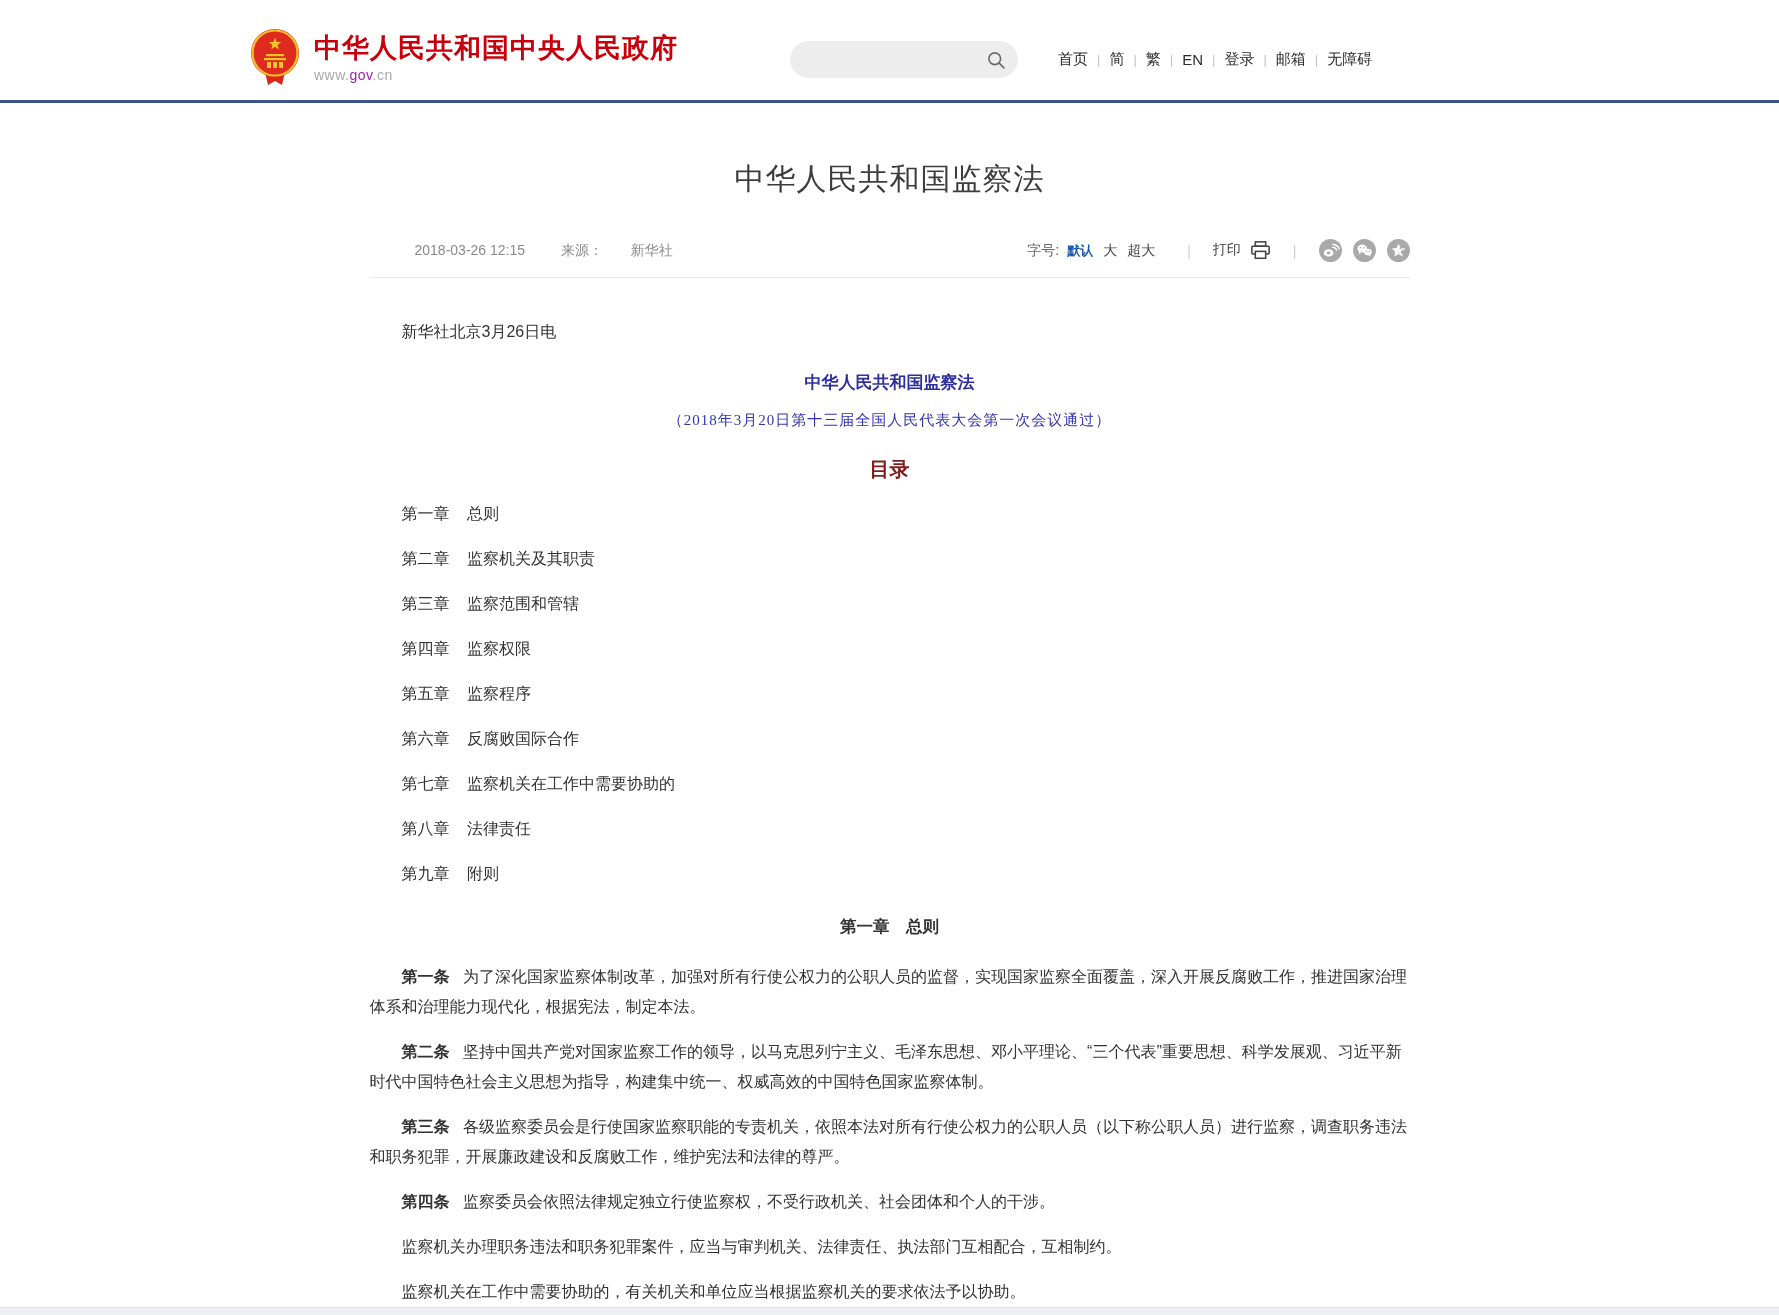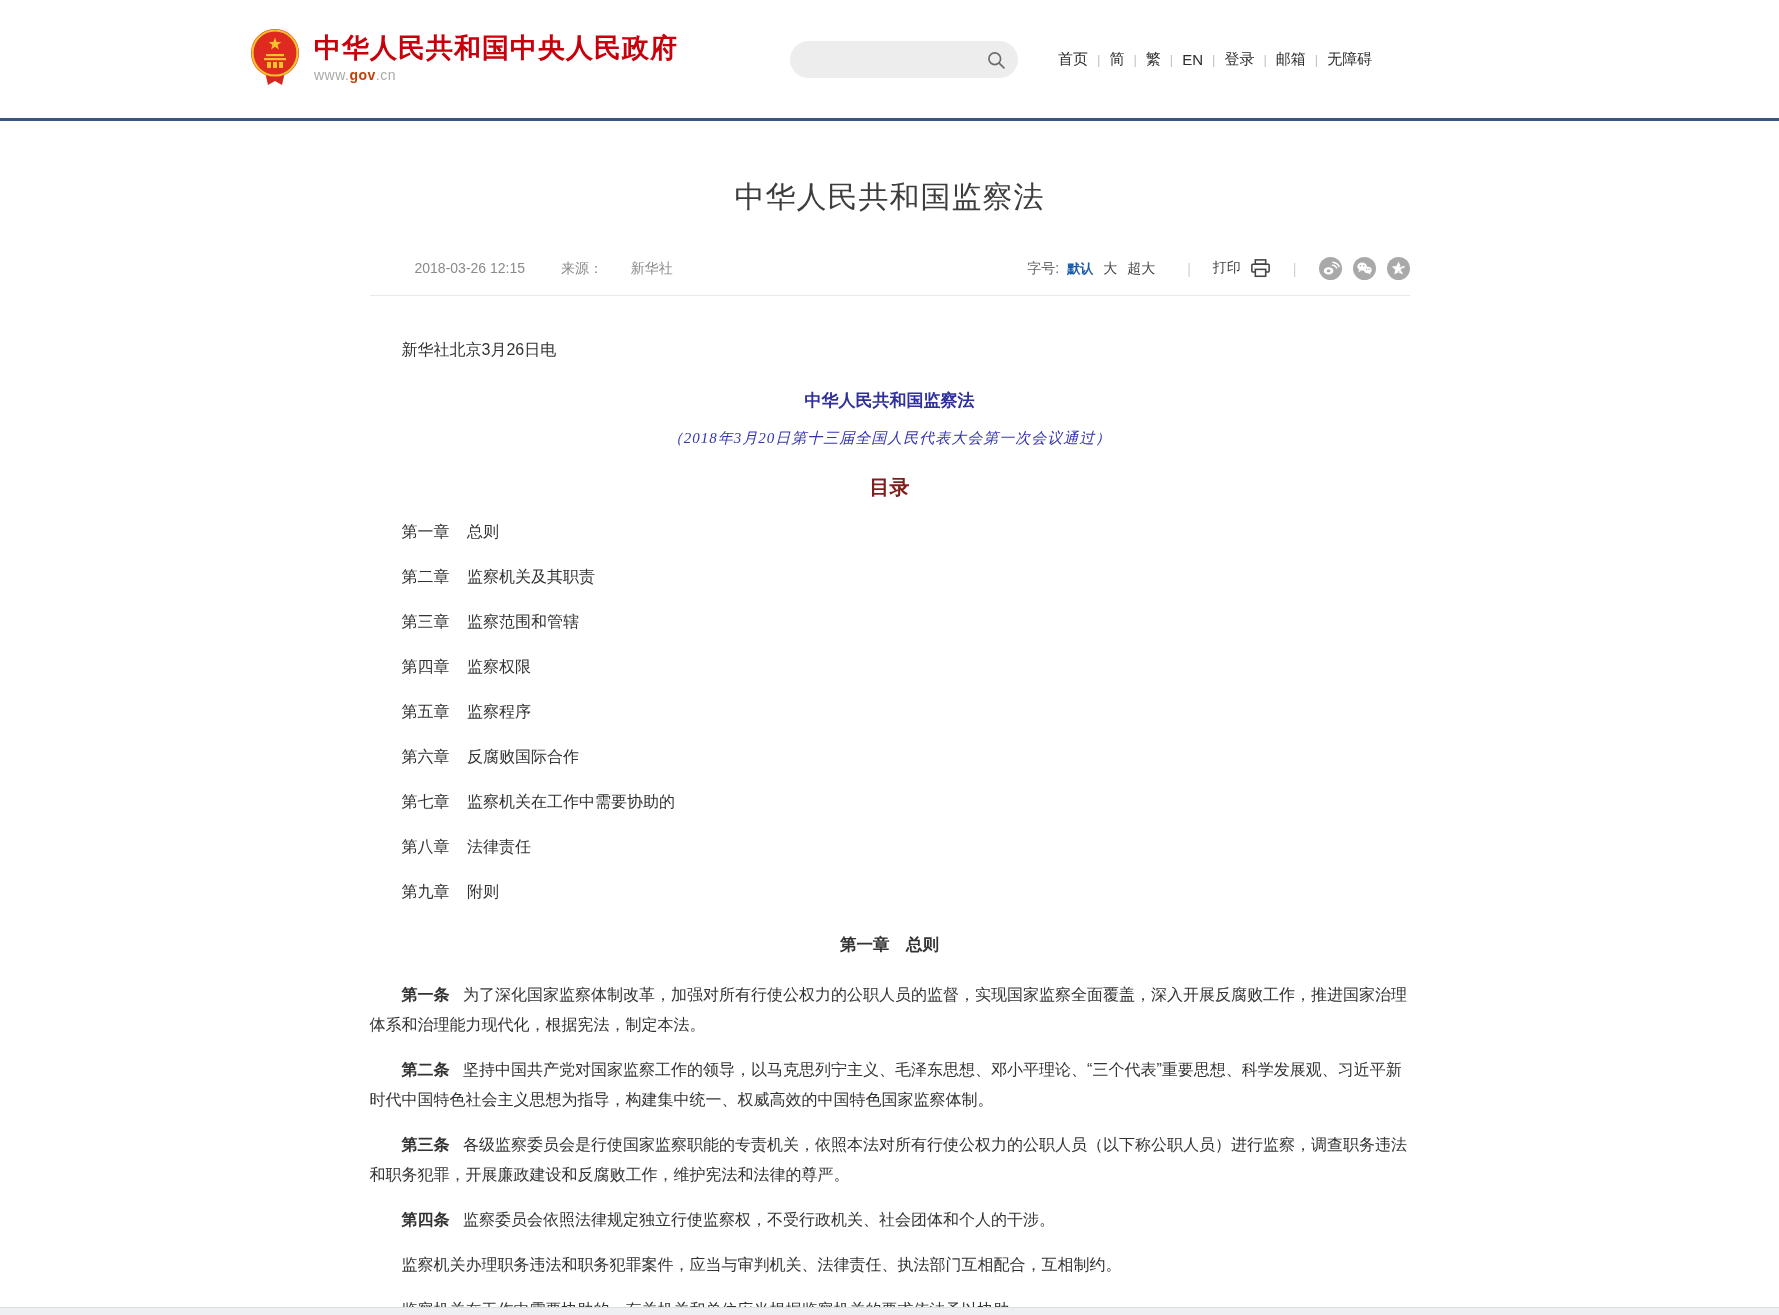--- a/index.html
+++ b/index.html
@@ -4,27 +4,27 @@
 <style>
   * { box-sizing: border-box; }
   html,body { margin:0; padding:0; }
   body {
     width:1779px; height:1315px; position:relative;
     background:#ffffff; font-family:"Liberation Sans", sans-serif;
     color:#333; overflow:hidden;
   }
 
   
-  .site-header { position:relative; height:121px; background:#fff; border-bottom:3px solid #3a5680; }
+  .site-header { position:relative; height:103px; background:#fff; border-bottom:3px solid #3a5680; }
   .logo { position:absolute; left:249px; top:28px; display:flex; align-items:center; gap:13px; cursor:pointer; }
   .emblem { width:52px; height:60px; flex:0 0 auto; }
   .logo-text { display:flex; flex-direction:column; }
   .site-title { font-size:27px; font-weight:bold; color:#c7000b; letter-spacing:1px; line-height:30px; }
   .site-url { font-size:14px; color:#a9a9a9; margin-top:4px; letter-spacing:0.5px; }
-  .site-url .g { color:#c2410c; font-weight:bold; }
+  .site-url .g { color:#a21caf; font-weight:normal; }
 
   .header-right { position:absolute; left:790px; top:41px; display:flex; align-items:center;gap:19px; }
   .searchpill { width:228px; height:37px; background:#ededed; border-radius:19px; display:flex; align-items:center; padding:0 12px 0 16px; }
   .searchpill input { flex:1; border:none; outline:none; background:transparent; font-size:14px; color:#333; min-width:0; }
   .search-icon { width:20px; height:20px; cursor:pointer; flex:0 0 auto; }
   .topnav { display:flex; align-items:center; margin-left:21px; font-size:15px; color:#2b2b2b; white-space:nowrap; }
   .topnav .nav-item { cursor:pointer; }
   .topnav .sep { color:#c3c3c3; margin:0 9px; font-size:13px; }
 
   
@@ -43,21 +43,21 @@
   .print-group { display:flex; cursor:pointer; color:#444; }
   .print-icon { width:21px; height:19px; margin-left:9px; }
   .share-icons { display:flex; align-items:center; gap:11px; }
   .circle-icon { width:23px; height:23px; cursor:pointer; display:block; }
   .meta-hr { border:none; border-top:1px solid #e9e9e9; margin:15px 0 0 0; }
 
   
   .article-body { margin-top:42px; font-size:16px; color:#333; }
   .dateline { text-indent:2em; margin:0; line-height:24px; }
   .law-title { text-align:center; font-size:17px; font-weight:bold; color:#2f2f9d; margin:27px 0 0 0; line-height:24px; }
-  .law-sub { text-align:center; font-size:15px; color:#3434ad; font-family:"Liberation Serif", serif; font-style:italic; margin:14px 0 0 0; line-height:22px; letter-spacing:1px; }
+  .law-sub { text-align:center; font-size:15px; color:#3434ad; font-family:"Liberation Serif", serif; margin:14px 0 0 0; line-height:22px; letter-spacing:1px; }
   .toc-title { text-align:center; font-size:20px; font-weight:bold; color:#7f1d1d; margin:26px 0 0 0; line-height:24px; }
   .toc { margin-top:22px; }
   .toc-item { text-indent:2em; line-height:21px; margin:0 0 24px 0; }
   .toc-num { margin-right:1.1em; }
   .chapter-heading { text-align:center; font-weight:bold; font-size:16.5px; margin:30px 0 24px 0; line-height:24px; }
   .chapter-heading .ch-num { margin-right:1em; }
   .para { text-indent:2em; line-height:30px; margin:0 0 15px 0; }
   .para .lbl { font-weight:bold; margin-right:0.85em; }
 
   .bottom-strip { position:absolute; left:0; bottom:0; width:100%; height:8px; background:#edeff3; border-top:1px solid #dddfe3; }

